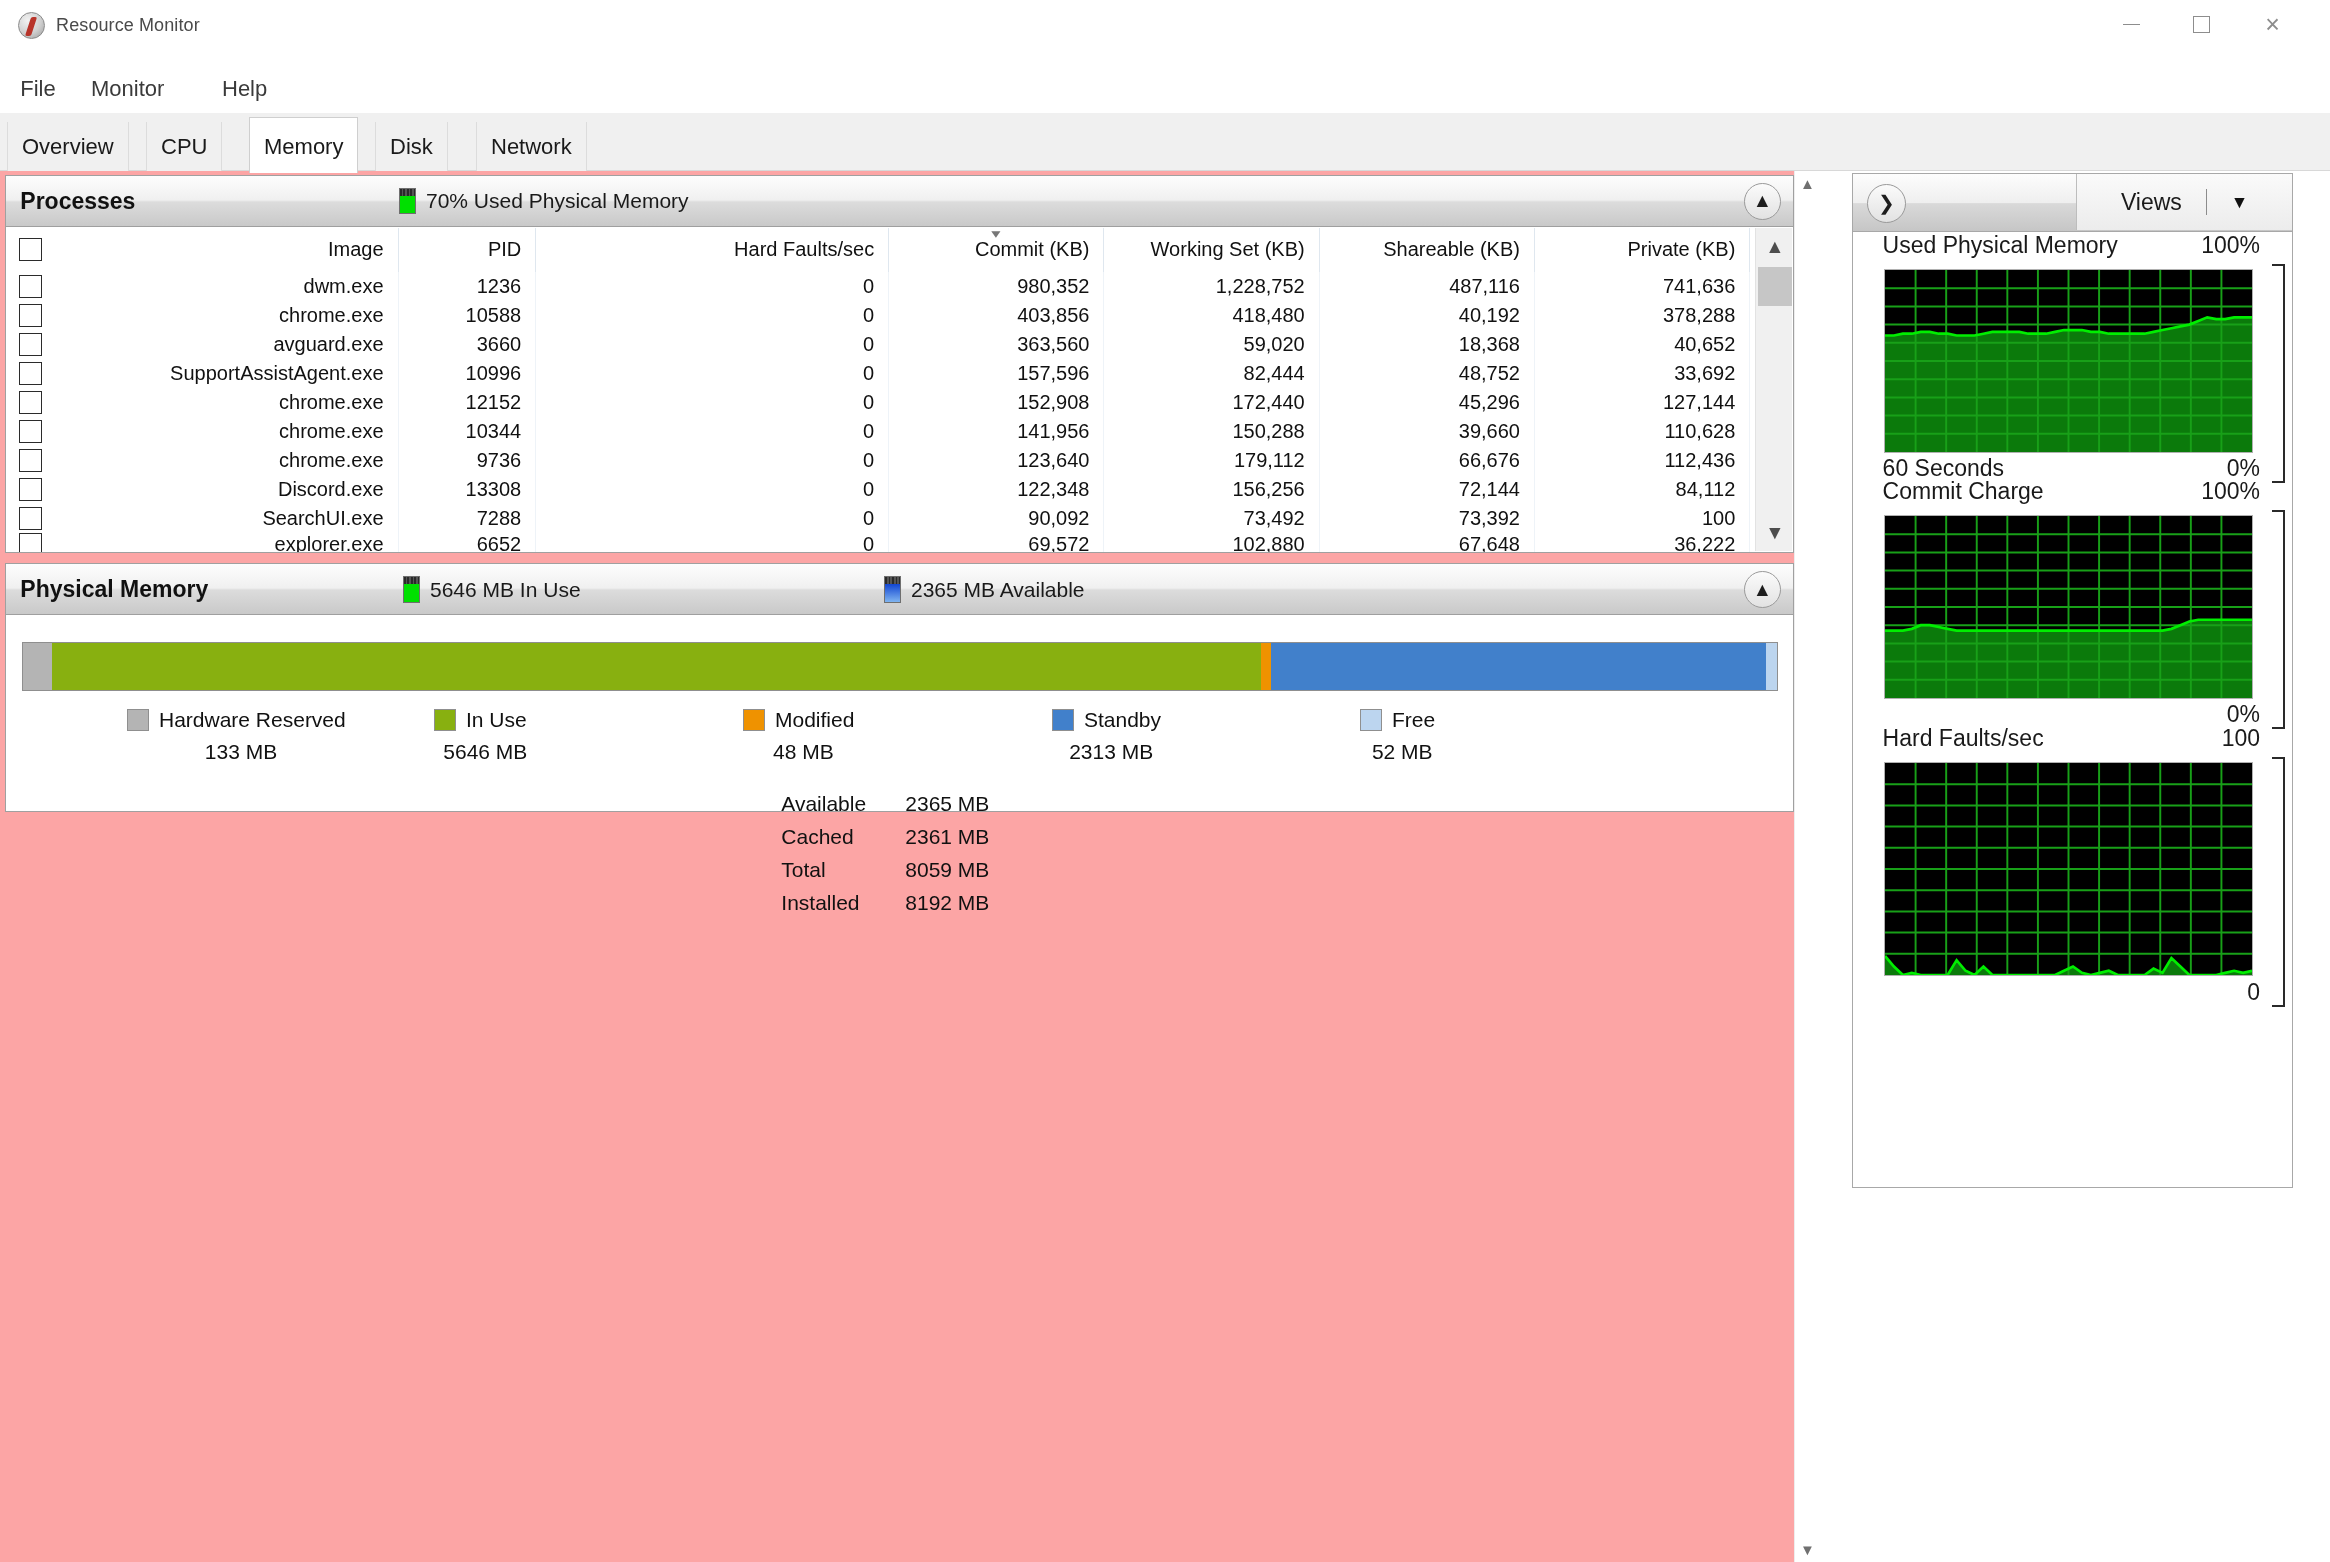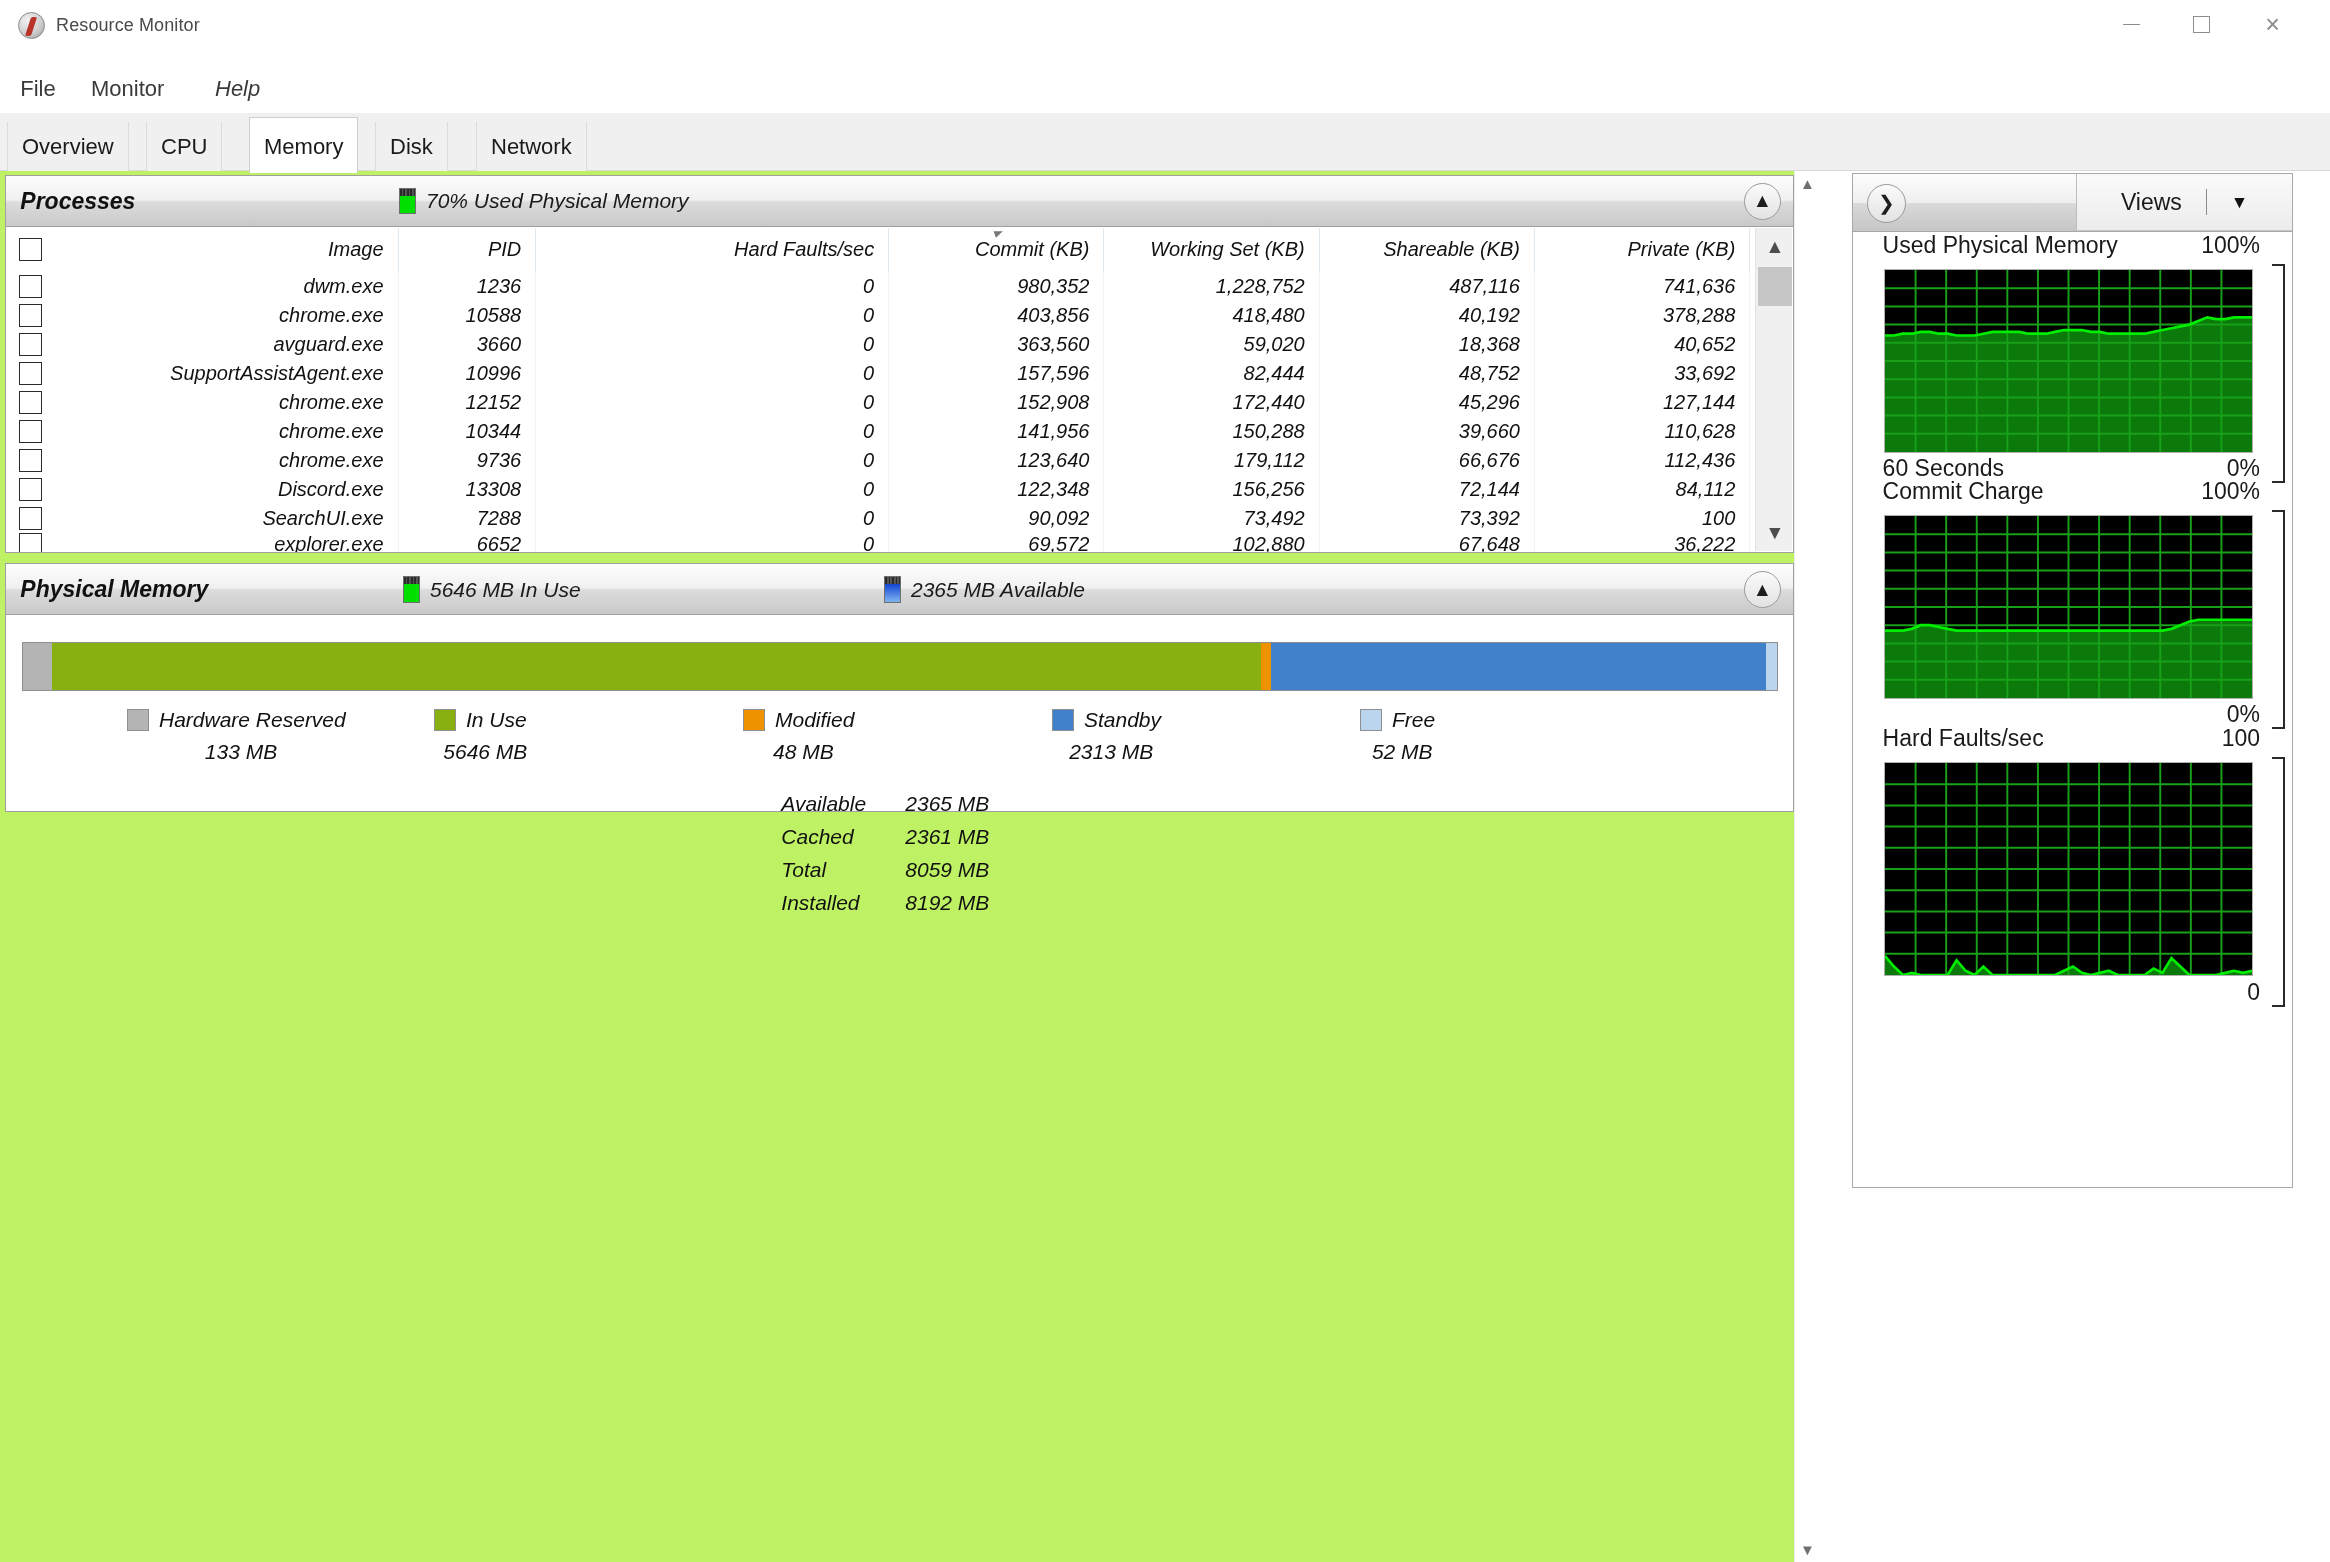--- a/index.html
+++ b/index.html
@@ -42,21 +42,21 @@
   #btn-close .glyph { font-size: 25px; line-height: 1; font-weight: 300; }
 
   
   #menubar { position: absolute; left: 0; top: 69px; width: 2330px; height: 41px; background: #ffffff; }
   .menu-item {
     position: absolute; top: 5.3px; height: 30px; padding: 0 7px;
     font-size: 22px; color: #3a3a3a; line-height: 30px; white-space: nowrap;
   }
   #menu-file { left: 13.2px; }
   #menu-monitor { left: 84px; }
-  #menu-help { left: 208px; font-style: italic; }
+  #menu-help { left: 215px; }
 
   
   #tabstrip {
     position: absolute; left: 0; top: 113px; width: 2330px; height: 58px;
     background: #f0f0f0; border-bottom: 0.9px solid #d8d8d8;
   }
   .tab {
     position: absolute; top: 8.8px; height: 49px;
     font-size: 22px; color: #1a1a1a; line-height: 49px;
     padding: 0 14px; background: #f0f0f0;
@@ -68,21 +68,21 @@
     border-left: 0.9px solid #cfcfcf; border-right: 0.9px solid #cfcfcf;
     border-top: 0.9px solid #cfcfcf; z-index: 3;
   }
   #tab-overview { left: 7px; }
   #tab-cpu { left: 146px; }
   #tab-memory { left: 249px; }
   #tab-disk { left: 375px; }
   #tab-network { left: 476px; }
 
   
-  #content { position: absolute; left: 0; top: 171px; width: 1819px; height: 1391px; background: #bef264; font-style: italic; }
+  #content { position: absolute; left: 0; top: 171px; width: 1819px; height: 1391px; background: #fca5a5; }
 
   .panel {
     position: absolute; left: 5.3px; width: 1789px;
     border: 0.9px solid #a0a0a0; background: #ffffff;
   }
   .panel-head {
     position: relative; height: 51px;
     background: linear-gradient(to bottom, #fdfdfd 0%, #f0f0f0 48%, #dcdcdc 52%, #c9c9c9 100%);
     border-bottom: 0.9px solid #9f9f9f;
   }

